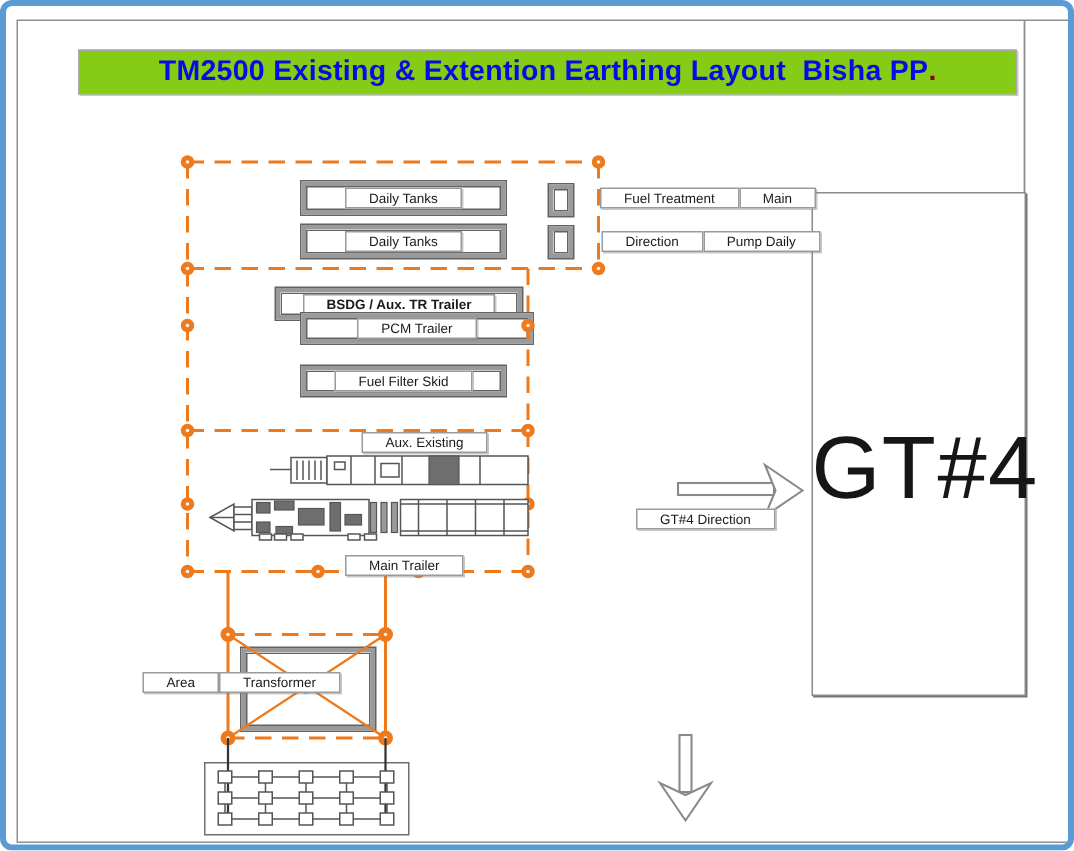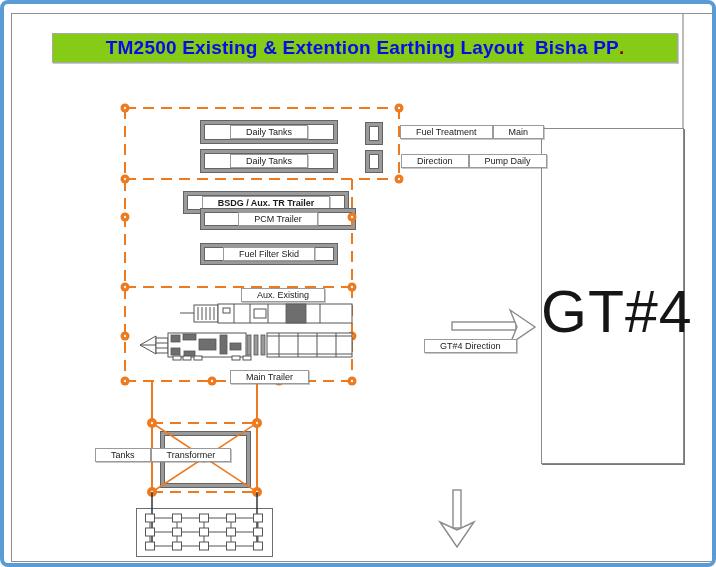--- a/index.html
+++ b/index.html
@@ -100,21 +100,21 @@
     <span class="tag">Fuel Treatment</span>
     <span class="tag">Main</span>
   </div>
   <div class="tagcol" style="left:397px;top:150px;">
     <span class="tag">Direction</span>
     <span class="tag">Pump Daily</span>
   </div>
   <span class="tag floating-tag" style="left:237px;top:284px;">Aux. Existing</span>
   <span class="tag floating-tag" style="left:226px;top:366px;">Main Trailer</span>
   <div class="tagcol center" style="left:91px;top:444px;width:56px;">
-    <span class="tag">Tanks</span>
+    <span class="tag">Area</span>
     <span class="tag">Transformer</span>
   </div>
   <span class="tag floating-tag" style="left:420px;top:335px;">GT#4 Direction</span>
 
   <svg class="overlay" width="716" height="567" viewBox="0 0 716 567" aria-hidden="true">
 
     <line class="framegray" x1="679" y1="10" x2="679" y2="124"></line>
 
     <g>
       <line class="oline" x1="121" y1="104" x2="395" y2="104"></line>

